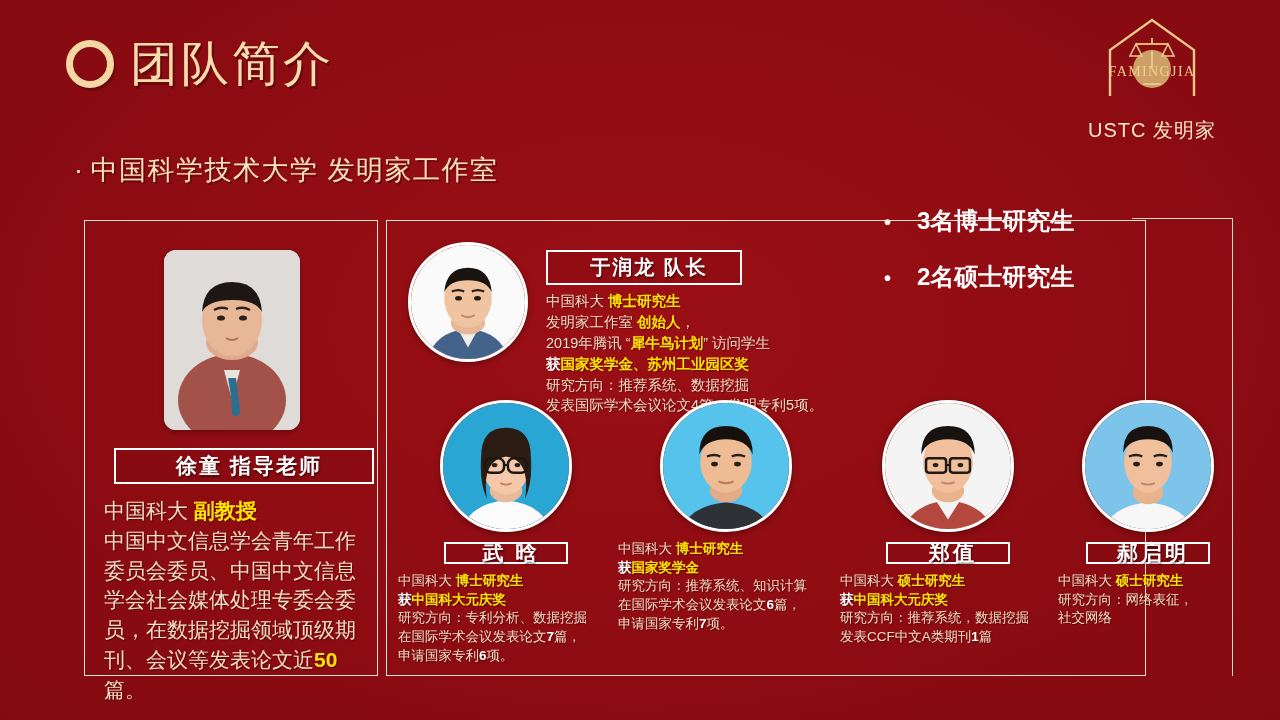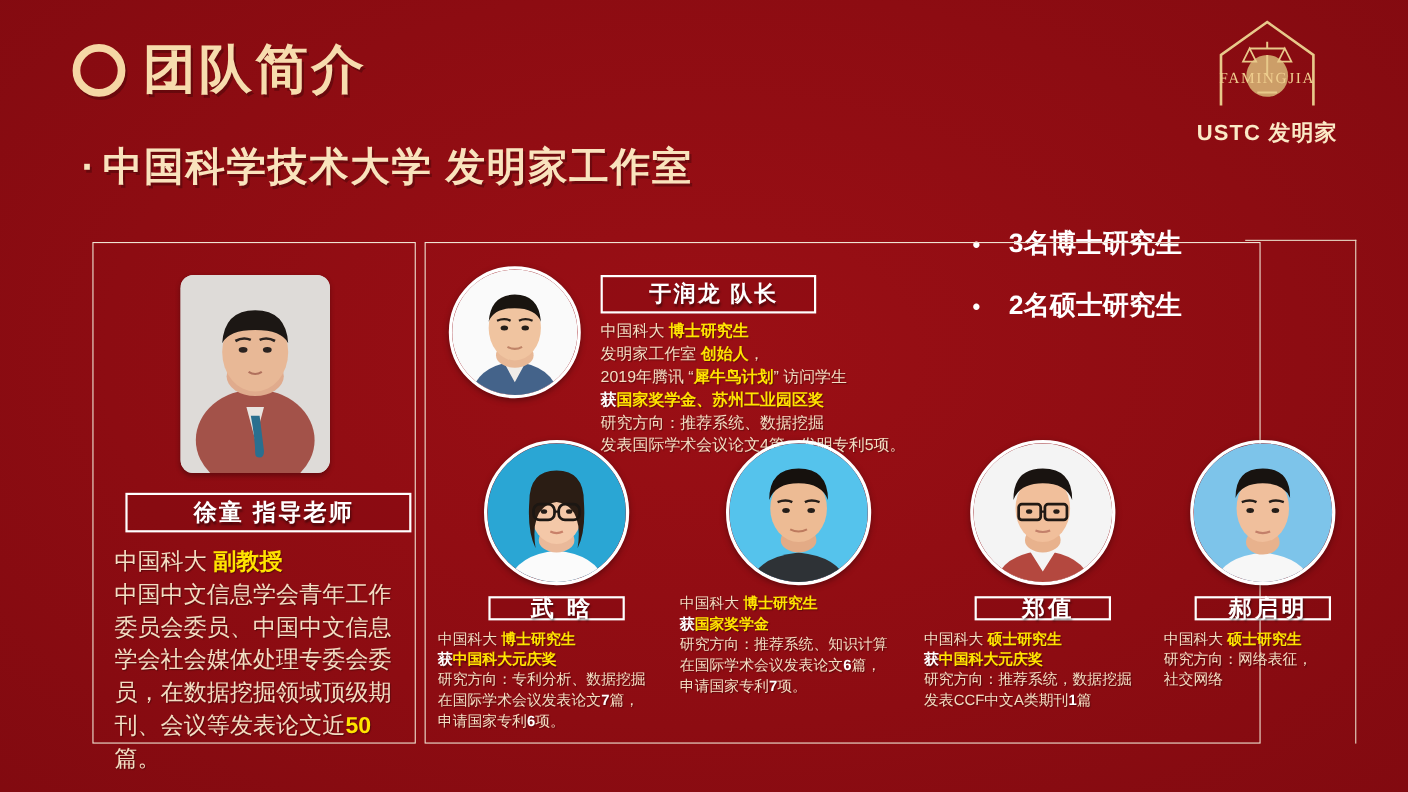--- a/index.html
+++ b/index.html
@@ -20,43 +20,43 @@
   .hdr-title {
     position: absolute; left: 66px; top: 40px;
     display: flex; align-items: center; gap: 16px;
   }
   .ring {
     width: 48px; height: 48px; border-radius: 50%;
     border: 7px solid #f5d7a5; flex: none;
     box-shadow: 2px 3px 0 rgba(0,0,0,.22);
   }
   .hdr-title .txt {
-    font-size: 48px; font-weight: 700; color: #f7dcae;
+    font-size: 48px; font-weight: 400; color: #f7dcae;
     letter-spacing: 3px; line-height: 1;
     text-shadow: 2px 3px 0 rgba(0,0,0,.25);
   }
   .subtitle {
-    position: absolute; left: 74px; top: 128px;
-    font-size: 36px; font-weight: 700; color: #f9e3bd;
+    position: absolute; left: 74px; top: 152px;
+    font-size: 27px; font-weight: 400; color: #f9e3bd;
     letter-spacing: 1.5px;
     text-shadow: 2px 2px 0 rgba(0,0,0,.25);
   }
   .subtitle .dot { margin-right: 6px; }
 
   
   .logo { position: absolute; right: 38px; top: 14px; width: 180px; text-align: center; }
   .logo .mark { position: relative; width: 112px; height: 86px; margin: 0 auto; }
   .logo .mark svg { display: block; }
   .logo .wordmark {
     position: absolute; left: 0; right: 0; top: 50px;
     font-size: 14px; letter-spacing: 1.4px; color: #f0cf8f;
     font-weight: 400; font-family: "Liberation Serif", serif;
   }
   .logo .name {
-    margin-top: 7px; font-size: 20px; font-weight: 700; color: #fbe9c6;
+    margin-top: 17px; font-size: 20px; font-weight: 400; color: #fbe9c6;
     letter-spacing: 1px;
   }
 
   
   .members-head {
     position: absolute; left: 884px; top: 150px;
     font-size: 29px; font-weight: 700; color: #ffffff; letter-spacing: 1px;
   }
   .members-list { position: absolute; left: 884px; top: 205px; width: 330px; }
   .members-list li {

